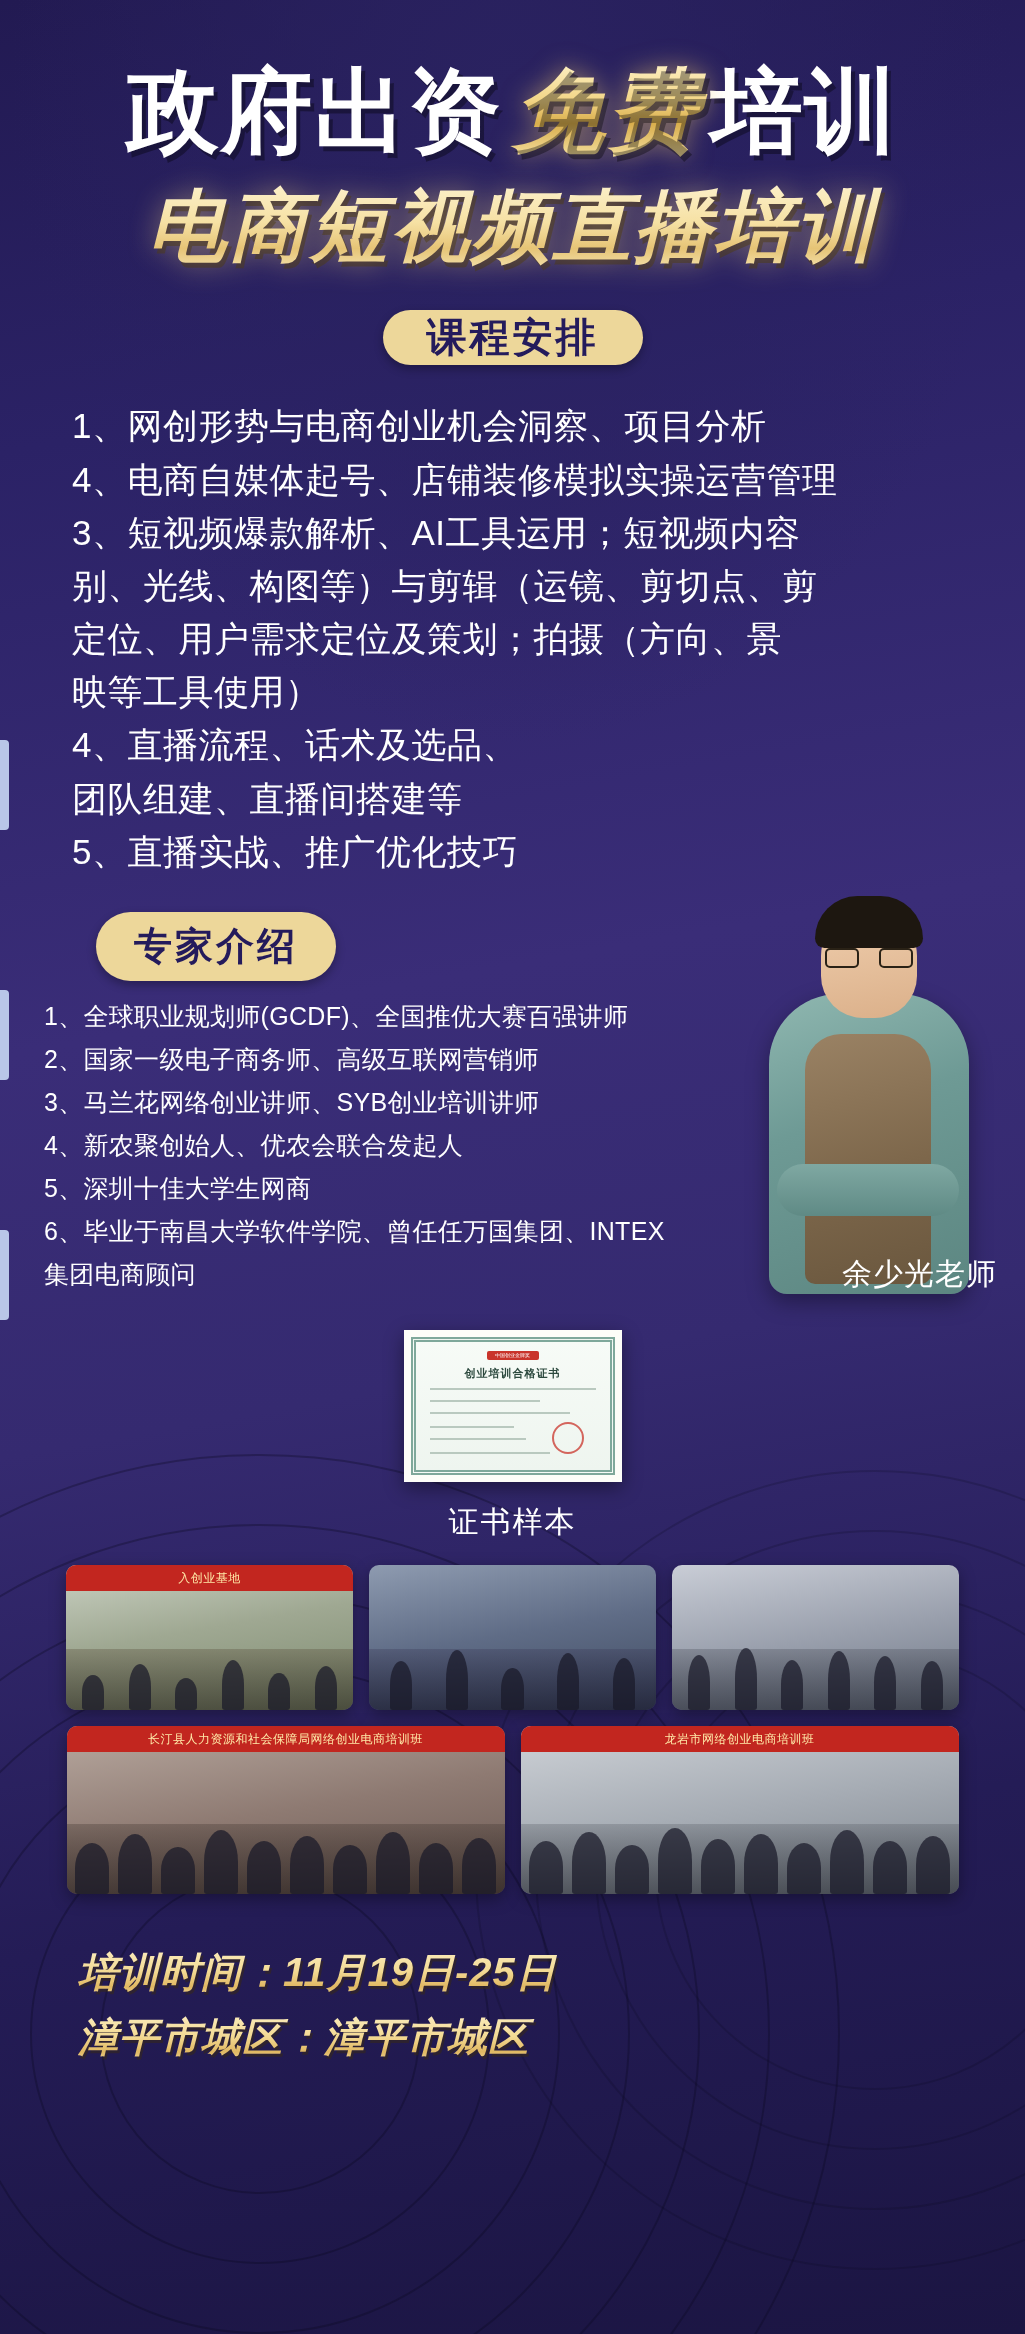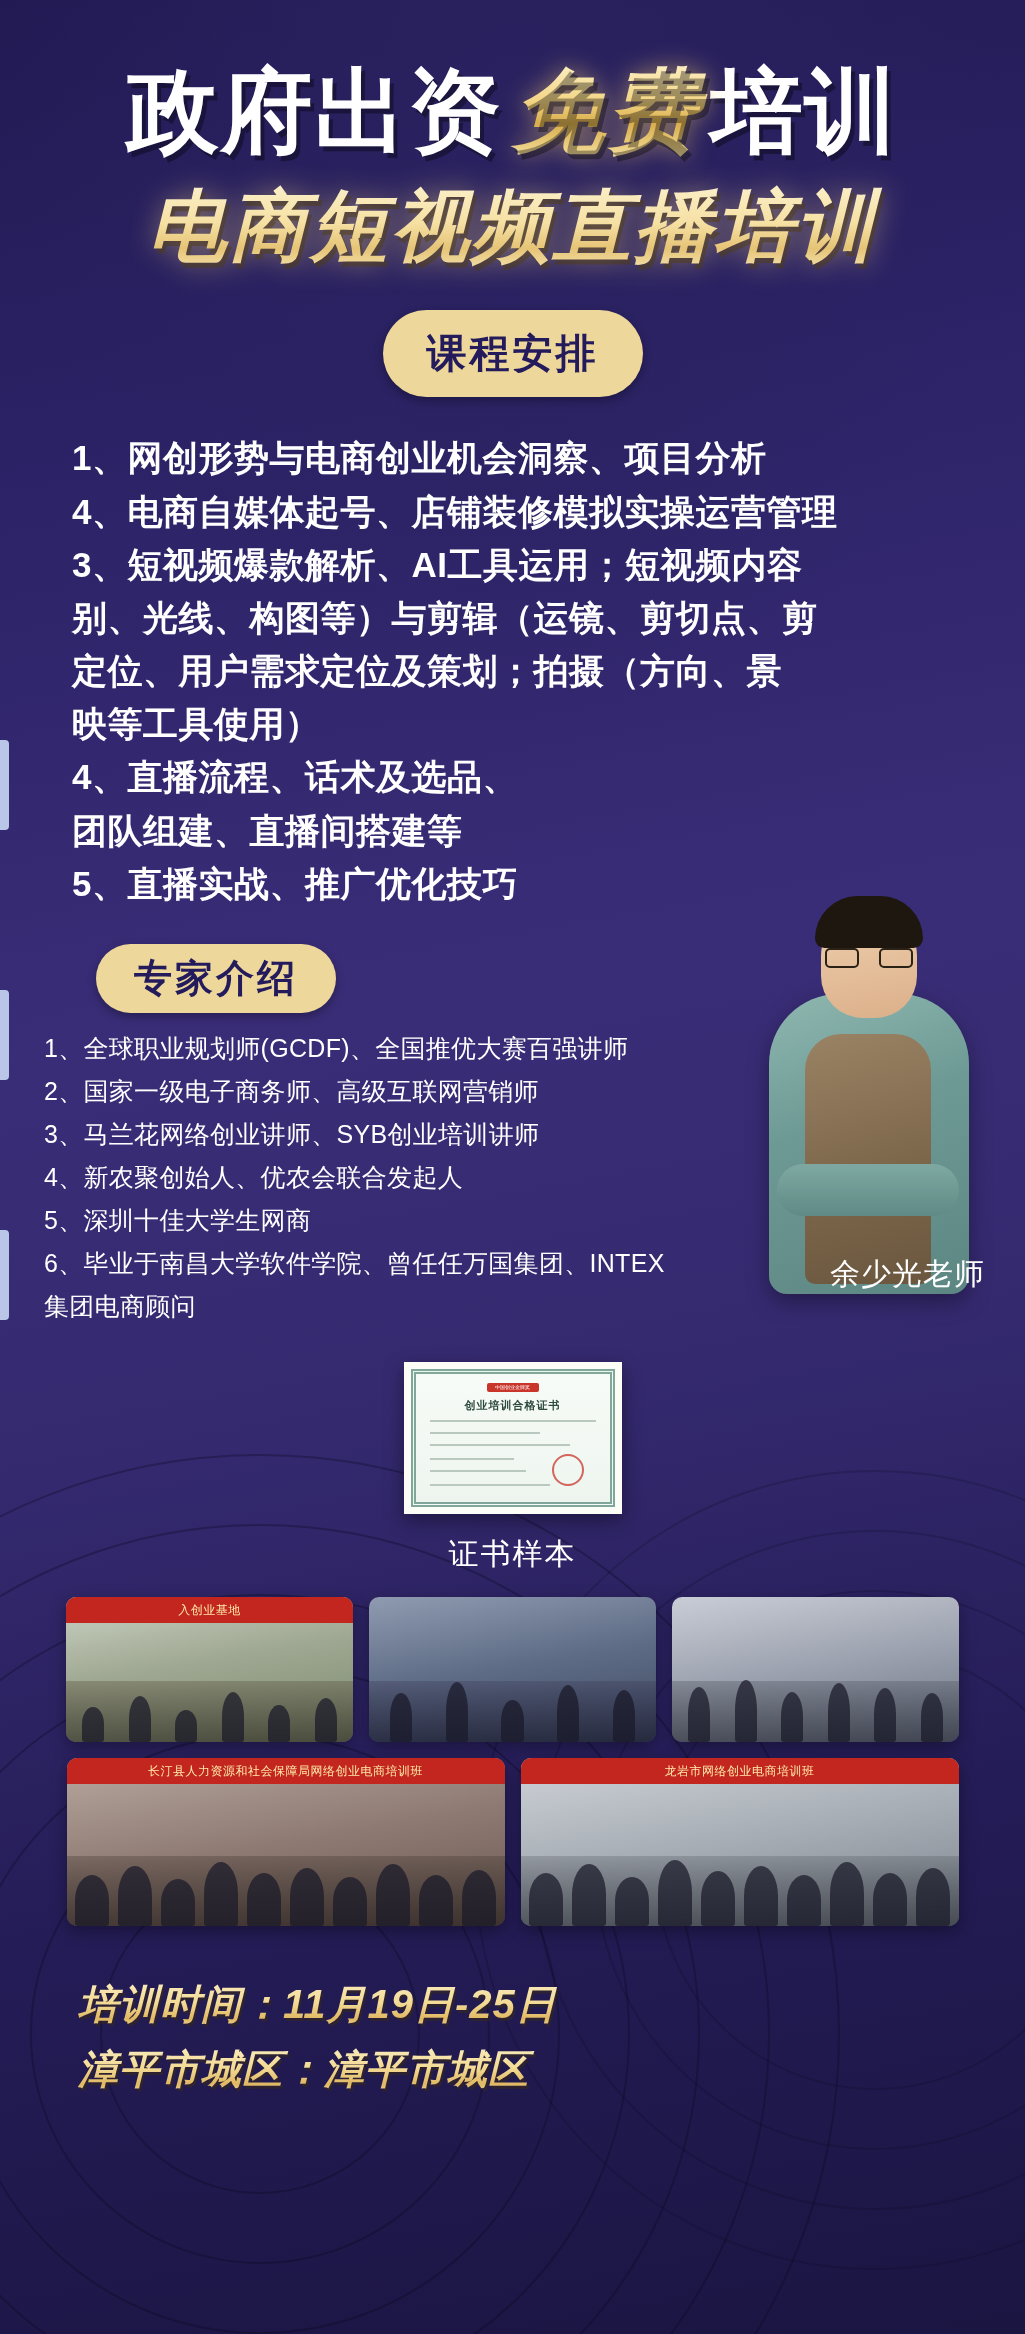--- a/index.html
+++ b/index.html
@@ -34,27 +34,27 @@
     filter:drop-shadow(0 0 12px rgba(245,205,110,.55)); padding:0 10px;text-align:center;
   }
   .head2 { margin-top:14px; text-align:center; font-size:78px; font-weight:bold; letter-spacing:3px; font-style:italic;
            background:linear-gradient(180deg,#fdf3d2 0%,#f6e1a4 45%,#e6c476 70%,#f9eec4 100%);
            -webkit-background-clip:text; background-clip:text; color:transparent;
            filter:drop-shadow(3px 5px 0 rgba(80,60,10,.45)) drop-shadow(0 0 14px rgba(247,214,128,.45)); }
 
   
   .pill { display:inline-block; background:#edd79a; color:#241b5c; font-weight:bold; border-radius:999px;
           box-shadow:0 4px 10px rgba(0,0,0,.3); }
-  .pill-course { font-size:40px; padding:16px 44px; letter-spacing:3px; }
+  .pill-course { font-size:40px; padding:0 44px; letter-spacing:3px; }
   .pill-expert { font-size:38px; padding:9px 38px; letter-spacing:3px; }
   .center { text-align:center; }
 
   
   .courses { margin:34px 0 0 72px; width:860px; }
-  .courses li { list-style:none; color:#fff; font-size:35px; line-height:1.52; letter-spacing:.5px;font-weight:bold; }
+  .courses li { list-style:none; color:#fff; font-size:35px; line-height:1.52; letter-spacing:.5px; }
 
   
   .expert-head { margin:34px 0 0 96px; }
   .creds { margin:14px 0 0 44px; width:640px; position:relative; z-index:4; }
   .creds li { list-style:none; color:#ffffff; font-size:25px; line-height:1.72; letter-spacing:.3px; }
 
   
   .teacher { position:absolute; right:38px; top:812px; width:240px; height:430px; z-index:2; }
   .t-body { position:absolute; left:22px; top:120px; width:200px; height:300px;
             background:linear-gradient(160deg,#8fb7b0 0%,#6e9a95 40%,#5c8681 100%);
@@ -63,21 +63,21 @@
             background:linear-gradient(165deg,#9a8264 0%,#7d674b 55%,#6a573e 100%); border-radius:36px 36px 10px 10px; }
   .t-arms { position:absolute; left:30px; top:290px; width:182px; height:52px;
             background:linear-gradient(180deg,#7fa8a2,#5f8a85); border-radius:26px; }
   .t-head { position:absolute; left:74px; top:34px; width:96px; height:110px;
             background:linear-gradient(170deg,#f0cfae,#dbb08a); border-radius:48px 48px 42px 42px; }
   .t-hair { position:absolute; left:68px; top:22px; width:108px; height:52px;
             background:#1d1710; border-radius:54px 54px 12px 12px; }
   .t-glass { position:absolute; left:78px; top:74px; width:88px; height:20px; }
   .t-glass i { position:absolute; top:0; width:34px; height:20px; border:2.5px solid #2a2216; border-radius:5px; }
   .t-glass i:first-child { left:0; } .t-glass i:last-child { right:0; }
-  .t-name { position:absolute; right:40px; top:1192px; font-size:30px; color:#fff; letter-spacing:1px; z-index:4; }
+  .t-name { position:absolute; right:28px; top:1192px; font-size:30px; color:#fff; letter-spacing:1px; z-index:4; }
 
   
   .cert-wrap { margin-top:34px; text-align:center; }
   .cert { display:inline-block; width:218px; height:152px; background:#fdfdf8; padding:7px;
           box-shadow:0 6px 18px rgba(0,0,0,.4); position:relative; }
   .cert-in { width:100%; height:100%; border:5px double #7fa89b; background:linear-gradient(180deg,#f7fbf7,#eef5ef); position:relative; }
   .cert-badge { position:absolute; left:50%; top:9px; transform:translateX(-50%); width:52px; height:9px;
                 background:#c9342b; border-radius:2px; font-size:5px; color:#fff; text-align:center; line-height:9px; }
   .cert-title { position:absolute; left:0; right:0; top:24px; text-align:center; font-size:11px; color:#2d4a3f; font-weight:bold; letter-spacing:1px; }
   .cert-line { position:absolute; left:14px; right:14px; height:2px; background:#b9c9bf; }

